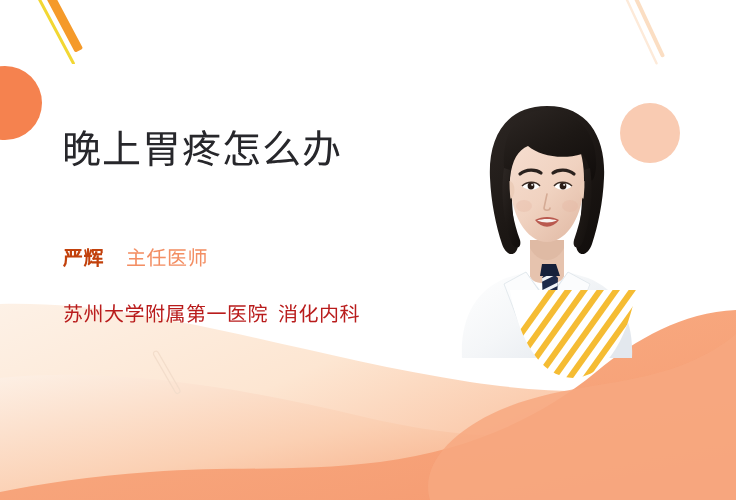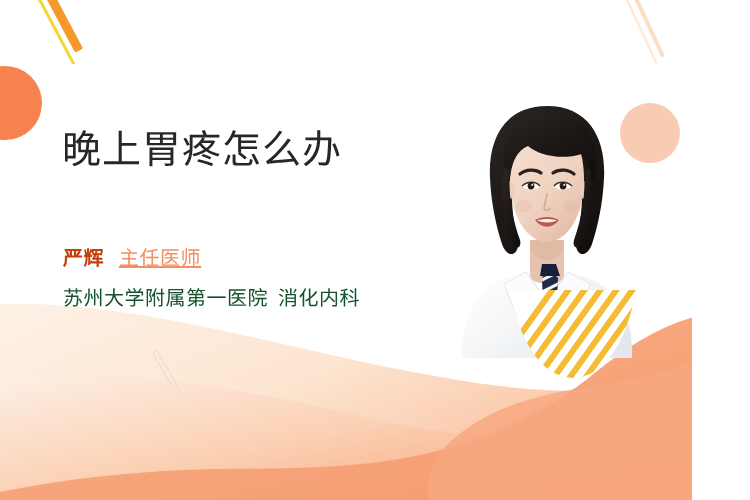--- a/index.html
+++ b/index.html
@@ -8,20 +8,21 @@
     padding: 0;
     background: #ffffff;
   }
   #stage {
     position: relative;
     width: 692px;
     height: 500px;
     overflow: hidden;
     background: #ffffff;
     font-family: "Liberation Sans", "DejaVu Sans", sans-serif;
+    padding-left: 44px;
     -webkit-font-smoothing: antialiased;
   }
 
   
   .deco { position: absolute; pointer-events: none; }
 
   
   #bottom-waves {
     left: 0; bottom: 0; width: 750px; height: 230px;
   }
@@ -79,31 +80,30 @@
   }
   #doctor-name {
     font-weight: 700;
     color: #c2410c;
     letter-spacing: 0.5px;
   }
   #doctor-title {
     font-weight: 400;
     color: #f2estub;
     color: #f38e63;
-    margin-left: 15px;
+    margin-left: 22px;
     letter-spacing: 0.5px;
-    text-decoration: underline;
   }
   #affiliation-line {
     position: absolute;
-    left: 63px; top: 288px;
+    left: 63px; top: 304px;
     font-size: 20px;
     white-space: nowrap;
     line-height: 1;
-    color: #14532d;
+    color: #b91c1c;
     letter-spacing: 0.5px;
   }
   #affiliation-dept { margin-left: 10px; }
 </style>
 </head>
 <body>
 
 <div id="stage">
 
   <svg class="deco" id="bottom-waves" viewBox="0 0 750 230" preserveAspectRatio="none">

